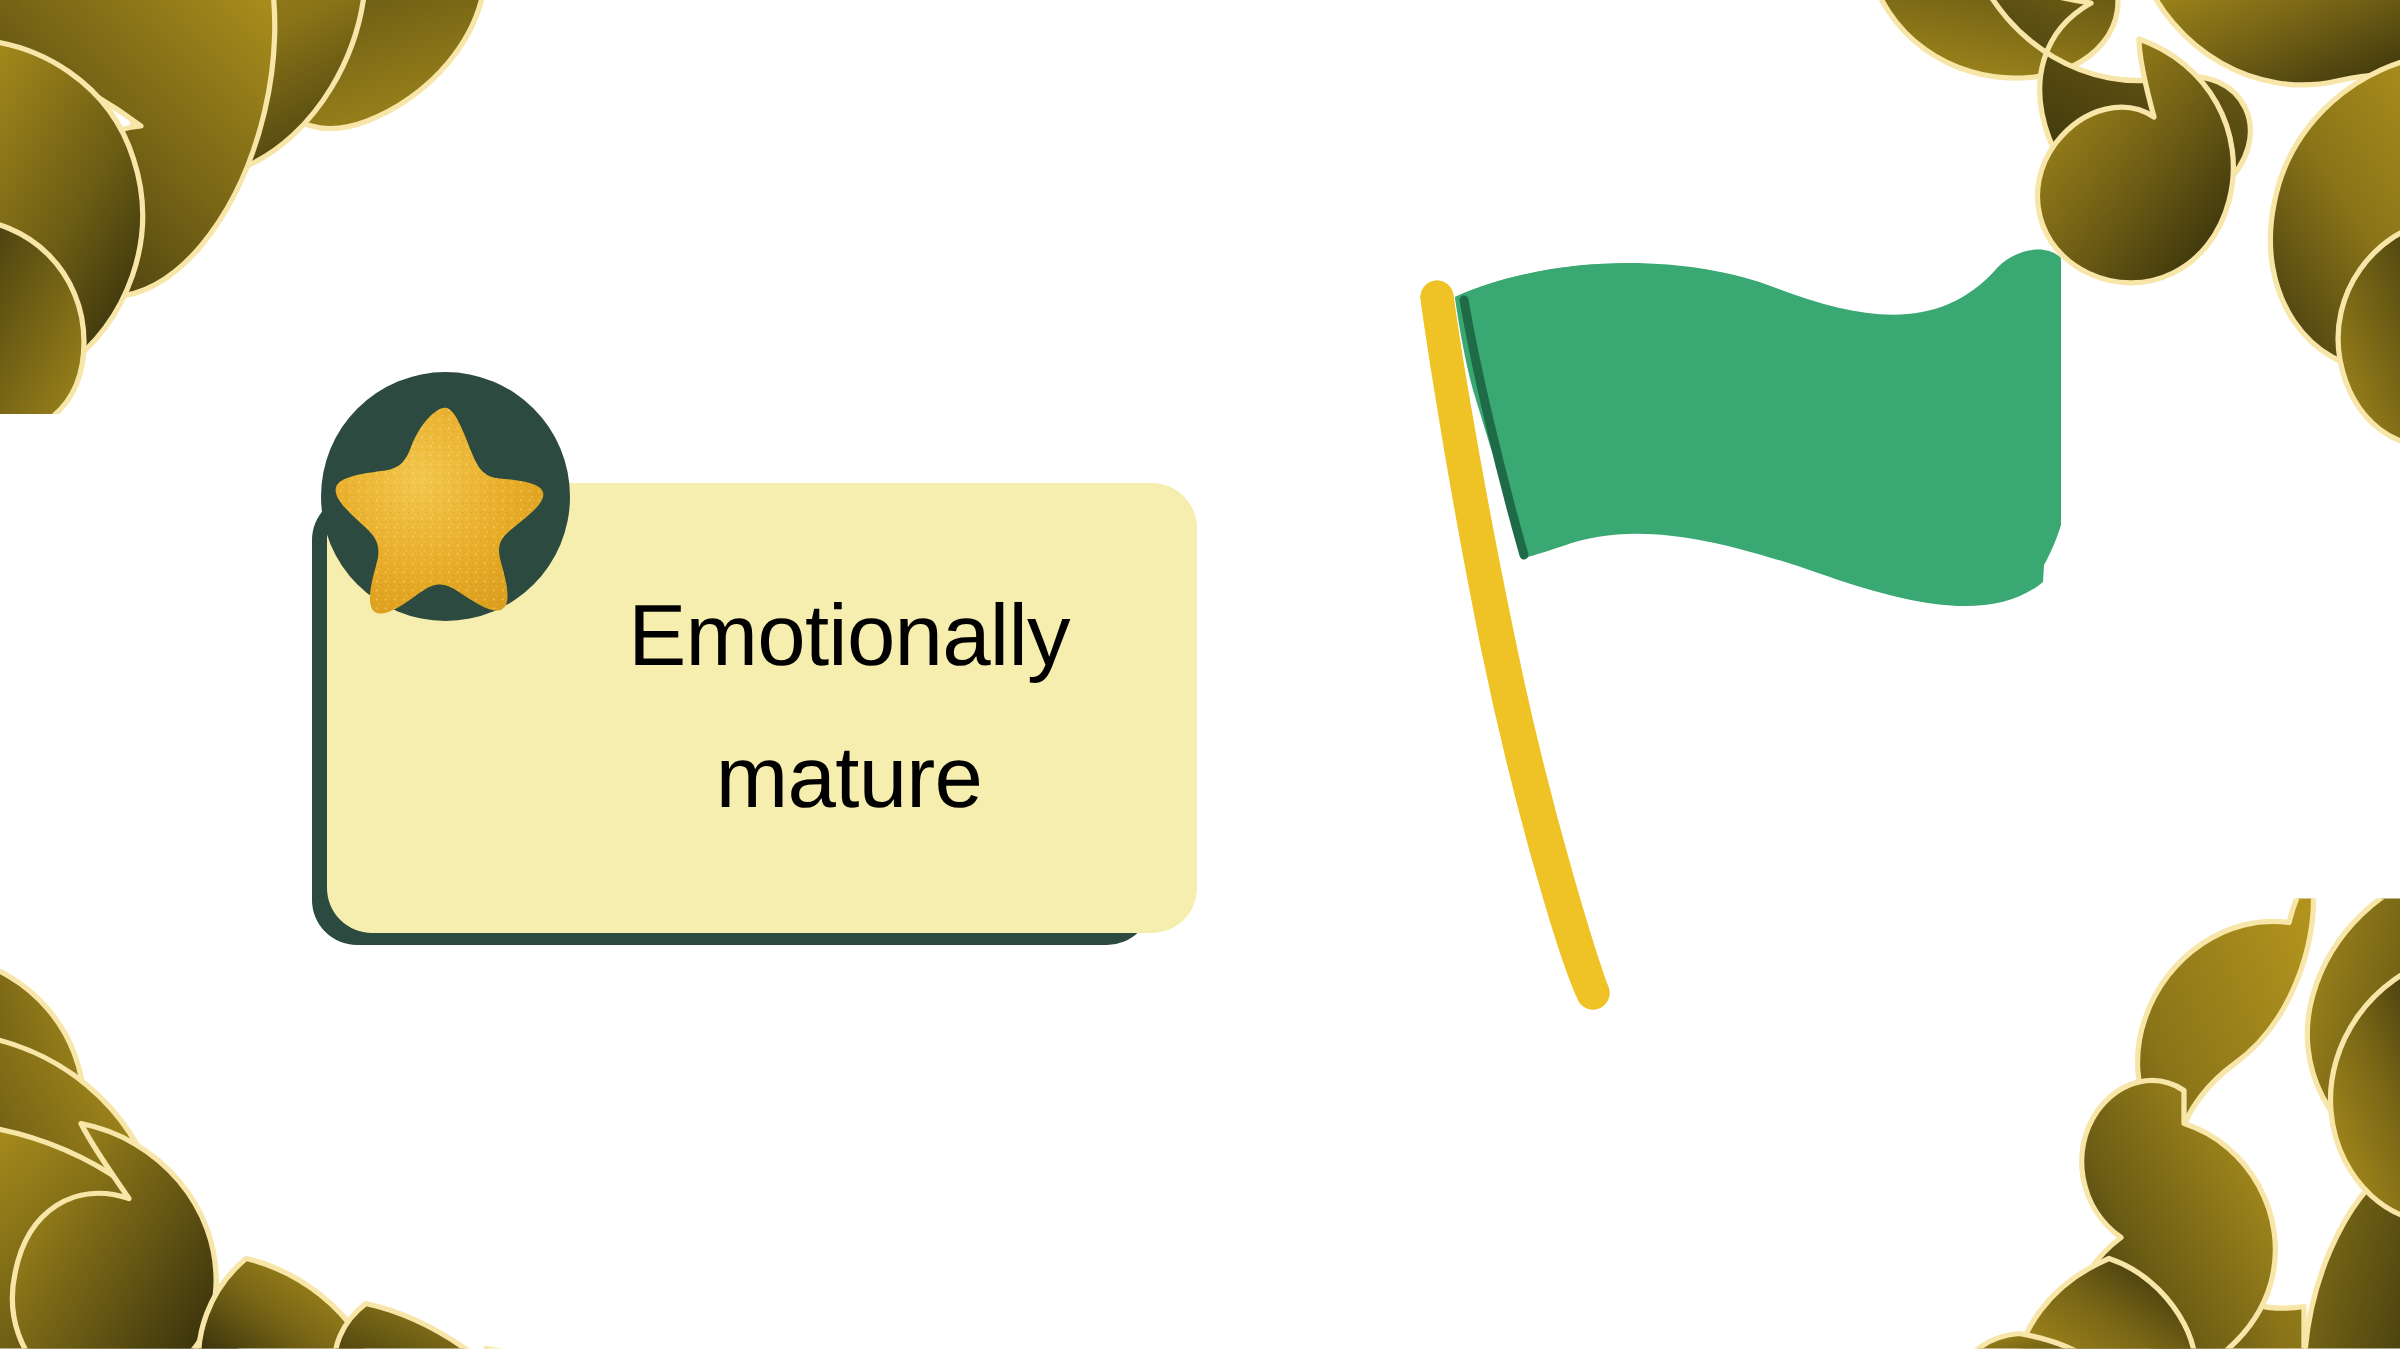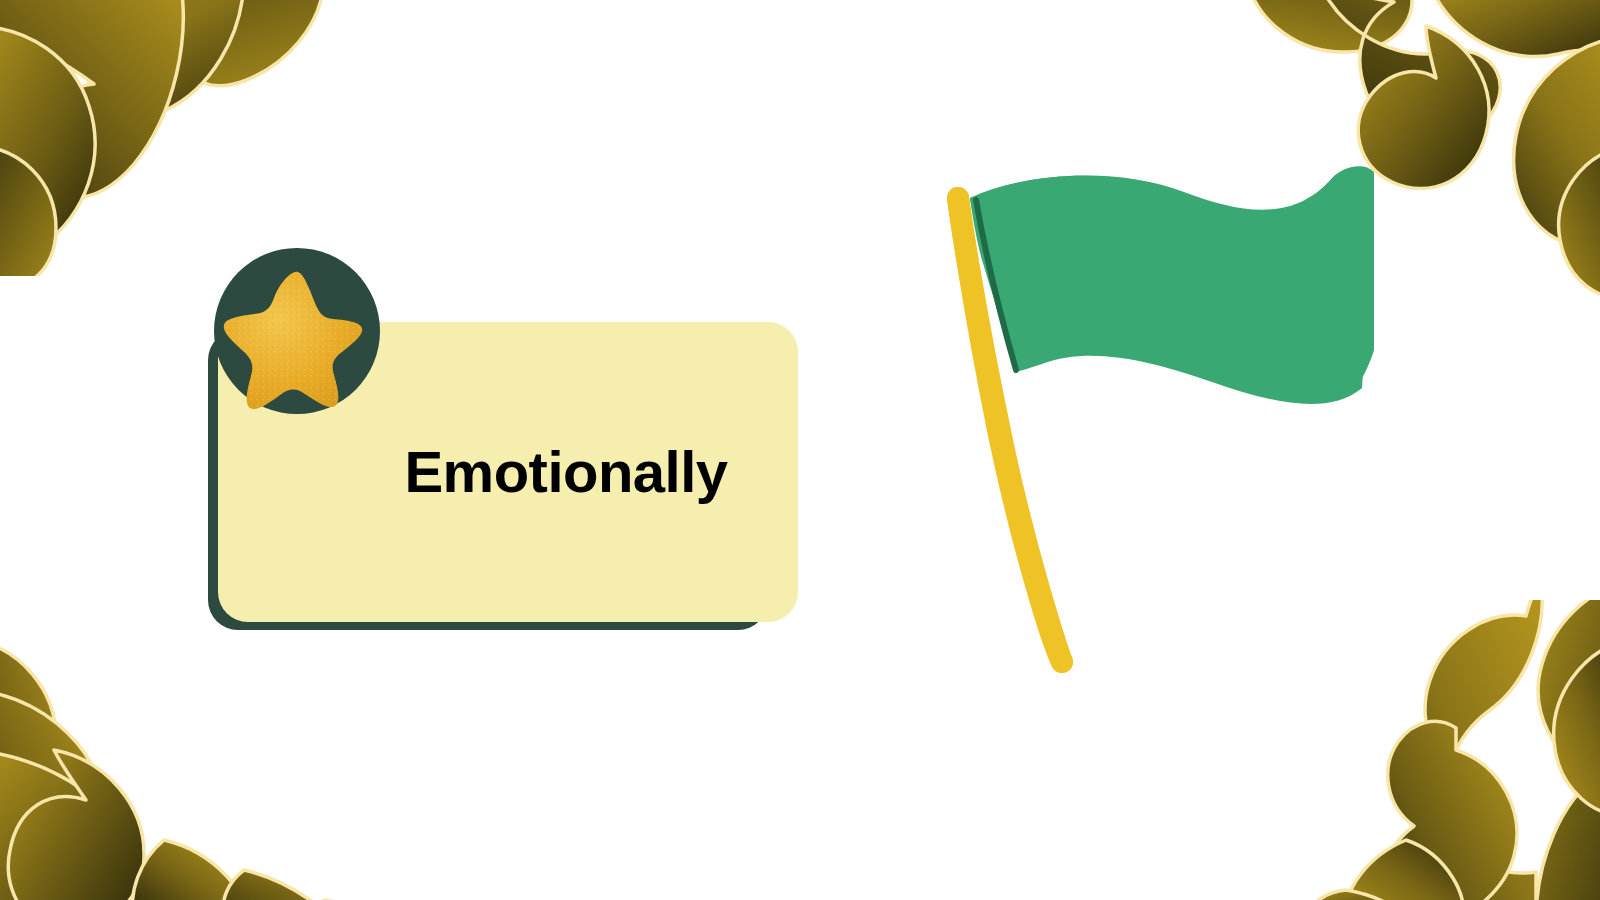--- a/index.html
+++ b/index.html
@@ -76,21 +76,21 @@
     display: flex;
     flex-direction: column;
     align-items: center;
     justify-content: center;
     box-sizing: border-box;
     padding: 0 24px 0 140px;
   }
   .card-line {
     color: #000000;
     font-family: "Liberation Sans", sans-serif;
-    font-weight: bold;
+    font-weight: normal;
     font-size: 58px;
     line-height: 1.63;
     letter-spacing: -0.5px;
     text-align: left;
     white-space: nowrap;
   }
   .badge {
     position: absolute;
     left: 6px;
     top: 0px;
@@ -277,20 +277,21 @@
       <path d="M46,48 C46,48 58,140 86,280 C110,396 140,492 150,512" stroke="#efc226" stroke-width="22" stroke-linecap="round" fill="none"></path>
     </svg>
   </div>
 
   <div class="card-block">
     <div class="card-shadow"></div>
     <div class="card-body"></div>
 
     <div class="card-text">
       <div class="card-line">Emotionally</div>
+      <div class="card-line">mature</div>
     </div>
 
     <div class="badge">
       <svg width="166" height="166" viewBox="0 0 166 166" xmlns="http://www.w3.org/2000/svg">
         <defs>
           <radialGradient id="starGrad" cx="0.4" cy="0.35" r="0.75">
             <stop offset="0%" stop-color="#f2c64d"></stop>
             <stop offset="60%" stop-color="#e8ac28"></stop>
             <stop offset="100%" stop-color="#d99c1c"></stop>
           </radialGradient>

